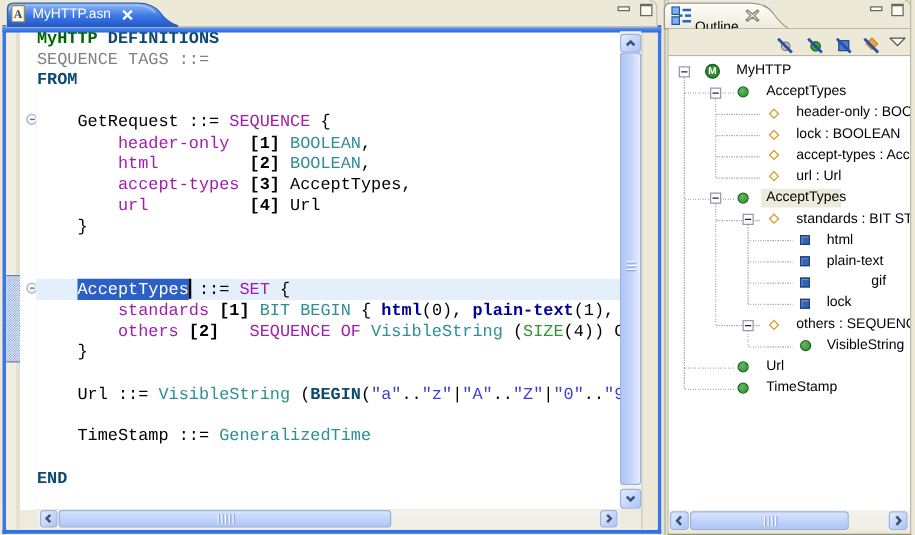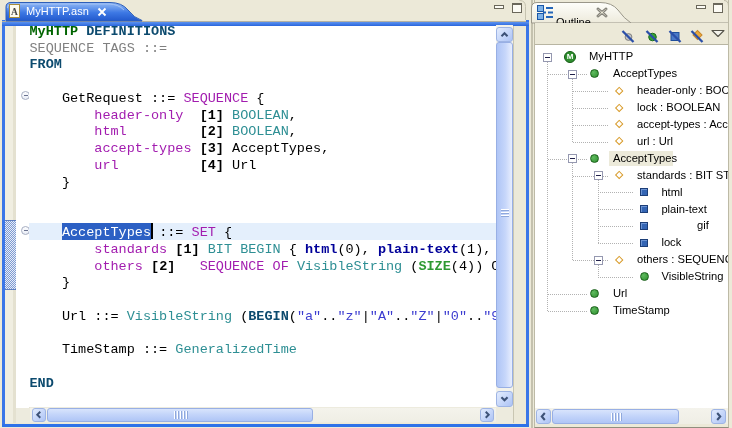--- a/index.html
+++ b/index.html
@@ -21,21 +21,21 @@
 #hl-line{left:0px;top:199.9px;width:467px;height:16.8px;background:#E4EFFC;}
 #caret{left:122.4px;top:200.4px;width:2px;height:16px;background:#000;}
 pre.code{position:absolute;left:0.5px;top:0.9px;margin:0;font-family:"Liberation Mono",monospace;font-size:13.5px;line-height:16.77px;color:#000;}
 pre.code .k{color:#0c4a6e;font-weight:bold;}
 pre.code .g{color:#006400;font-weight:bold;}
 pre.code .gy{color:#808080;}
 pre.code .o{color:#a21caf;}
 pre.code .t{color:#2E8F94;}
 pre.code .b{font-weight:bold;}
 pre.code .n{color:#000099;font-weight:bold;}
-pre.code .gr{color:#2E9932;font-weight:bold;}
+pre.code .gr{color:#2E9932;font-weight:normal;}
 pre.code .s{color:#3C3CD0;}
 pre.code .sel{color:#fff;}
 
 .sb-btn{background:linear-gradient(135deg,#E3ECFD 0%,#C8D8FA 50%,#ADC3F5 100%);border:1px solid #9EB4E4;border-radius:3px;box-sizing:border-box;}
 .sb-thumbv{background:linear-gradient(90deg,#AFC5F6 0%,#C6D6FA 55%,#E8EEFE 100%);border:1px solid #98AFE4;border-radius:3px;box-sizing:border-box;}
 .sb-thumbh{background:linear-gradient(180deg,#D8E4FC 0%,#C4D5FA 45%,#AFC5F6 100%);border:1px solid #98AFE4;border-radius:3px;box-sizing:border-box;}
 .sb-trackh{background:linear-gradient(180deg,#F4F3EC,#EFEEE5);}
 .gripv{position:absolute;left:50%;margin-left:-4px;width:8px;}
 .gripv i{display:block;height:1px;margin-bottom:1px;background:#8FA8DC;border-top:1px solid #fff;}
 .griph{position:absolute;top:50%;margin-top:-4px;height:8px;display:flex;}

